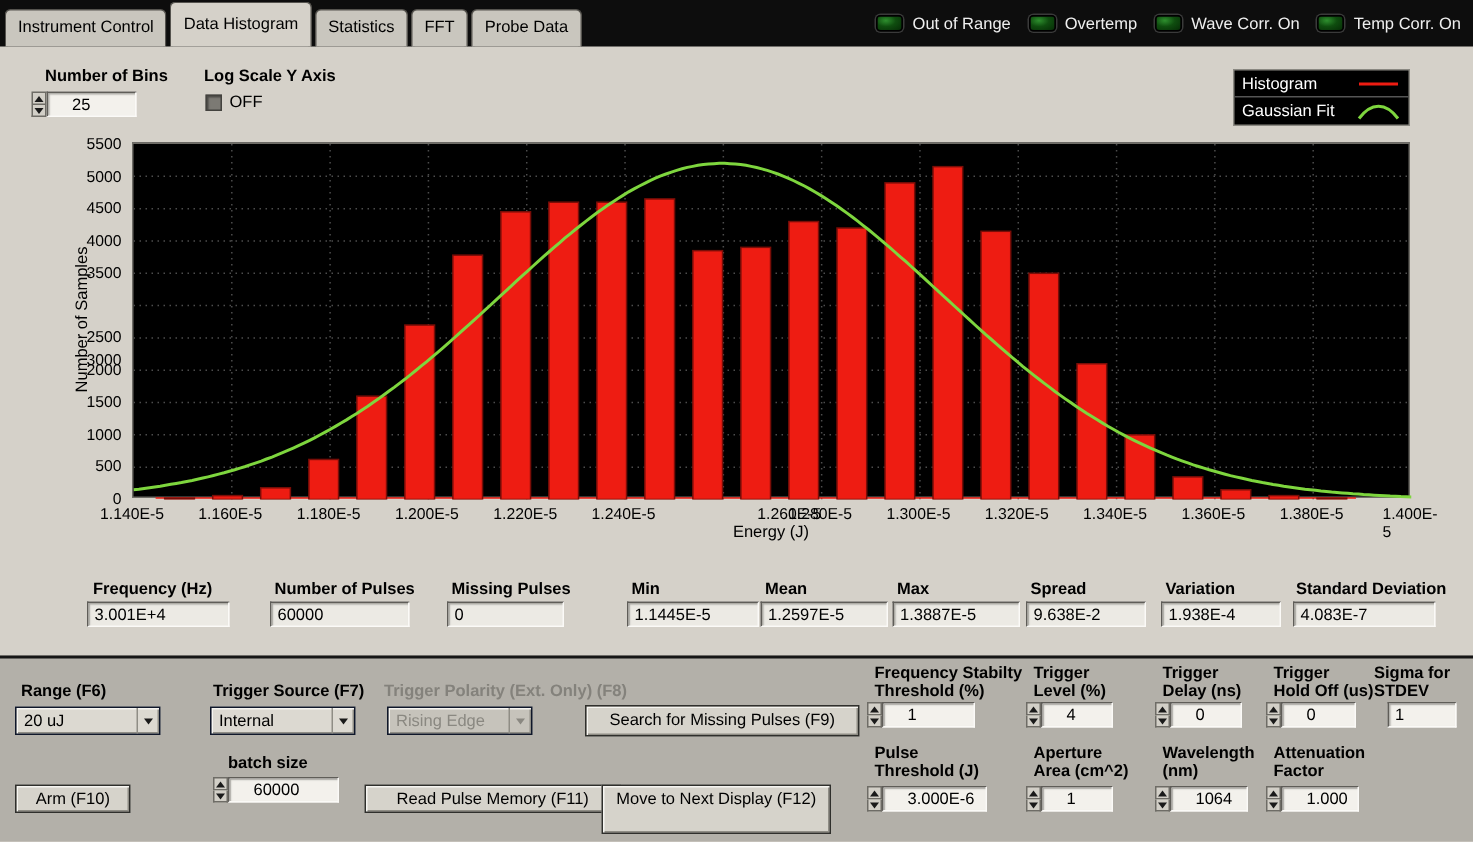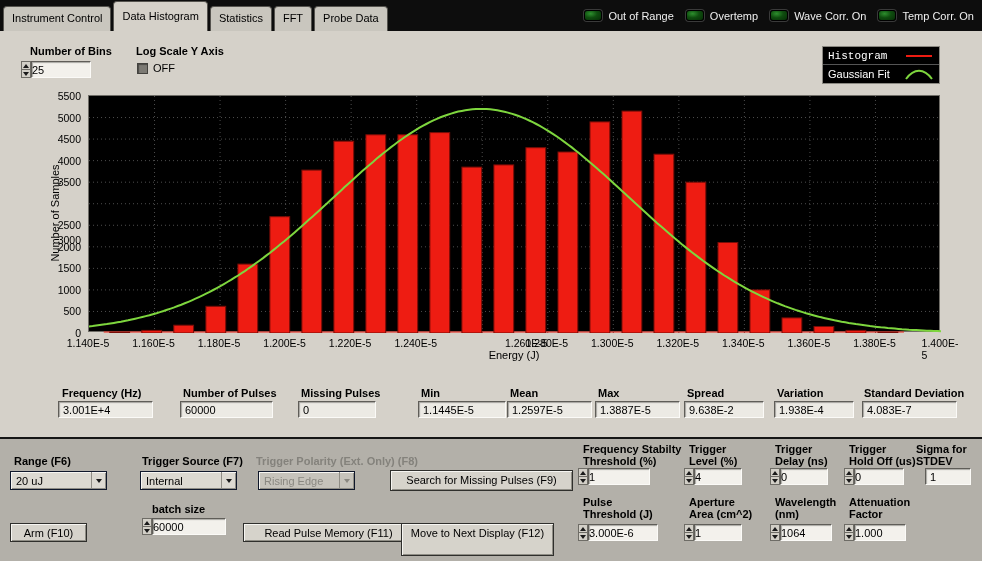--- a/index.html
+++ b/index.html
@@ -30,38 +30,38 @@
   .label.dim { color:#84827c; }
   .plain { position:absolute; white-space:nowrap; }
 
   .numctl { position:absolute; display:flex; height:17px; }
   .spincol { display:flex; flex-direction:column; width:10px; }
   .spbtn { flex:1; background:#d2cfc7; border:1px solid #6e6c66; display:flex; align-items:center; justify-content:center; }
   .spbtn + .spbtn { border-top:none; }
   .tri-up { width:0; height:0; border-left:3px solid transparent; border-right:3px solid transparent; border-bottom:4px solid #1a1a1a; }
   .tri-down { width:0; height:0; border-left:3px solid transparent; border-right:3px solid transparent; border-top:4px solid #1a1a1a; }
   .numbox { height:17px; background:#f3f1ec; border:1px solid #5f5d58; border-right-color:#fbfaf7; border-bottom-color:#fbfaf7;
-            box-shadow:inset 1px 1px 1px rgba(60,60,55,.4); padding:2px 0 0 0; white-space:nowrap; overflow:hidden; }
+            box-shadow:inset 1px 1px 1px rgba(60,60,55,.4); padding:2px 0 0 16px; white-space:nowrap; overflow:hidden; }
   .indbox { position:absolute; height:17px; background:#eceae4; border:1px solid #5f5d58; border-right-color:#fbfaf7; border-bottom-color:#fbfaf7;
             box-shadow:inset 1px 1px 1px rgba(60,60,55,.4); padding:2px 0 0 4px; white-space:nowrap; }
   .btn { position:absolute; background:#d6d3cb; border:1px solid #2f2f2c;
          box-shadow:inset 1px 1px 0 #f6f5f1, inset -1px -1px 0 #8f8d85; text-align:center; padding-top:3px; white-space:nowrap; }
   .dd { position:absolute; height:19px; display:flex; background:#dcd9d1; border:1px solid #0f172a;
         box-shadow:inset 1px 1px 0 #f6f5f1, inset -1px -1px 0 #8f8d85; }
   .ddval { flex:1; padding:3px 0 0 5px; white-space:nowrap; overflow:hidden; }
   .ddbtn { width:15px; border-left:1px solid #8f8d85; display:flex; align-items:center; justify-content:center; }
   .dd.disabled { background:#c6c3bb; color:#8a8881; }
   .dd.disabled .tri-down { border-top-color:#8a8881; }
   .checkbox { position:absolute; width:11px; height:11px; background:#7c7a74; border:1px solid #43423e;
               box-shadow:inset 1px 1px 1px rgba(0,0,0,.4); }
 
   
   #legend { position:absolute; left:822px; top:46px; width:118px; background:#000; border:1px solid #8a8881; z-index:3; }
   .legrow { height:18px; display:flex; align-items:center; justify-content:space-between; padding:0 5px; }
-  .legrow:first-child { border-bottom:1px solid #555;font-family:Liberation Mono, monospace; }
+  .legrow:first-child { border-bottom:1px solid #555; }
   .leglabel { color:#fff; }
   .legrow svg { display:block; }
 
   
   #chart { position:absolute; left:17px; top:88px; width:941px; height:276px; }
   #plot { position:absolute; left:71px; top:7px; width:852px; height:237px; background:#000; border:1px solid #6f6d67; }
   #plot svg { display:block; }
   #yticks { position:absolute; left:0; top:8px; width:67px; height:237px; }
   .ytick { position:absolute; right:3px; transform:translateY(-50%); font-size:10.5px; }
   #xticks { position:absolute; left:71px; top:249px; width:854px; height:13px; }

